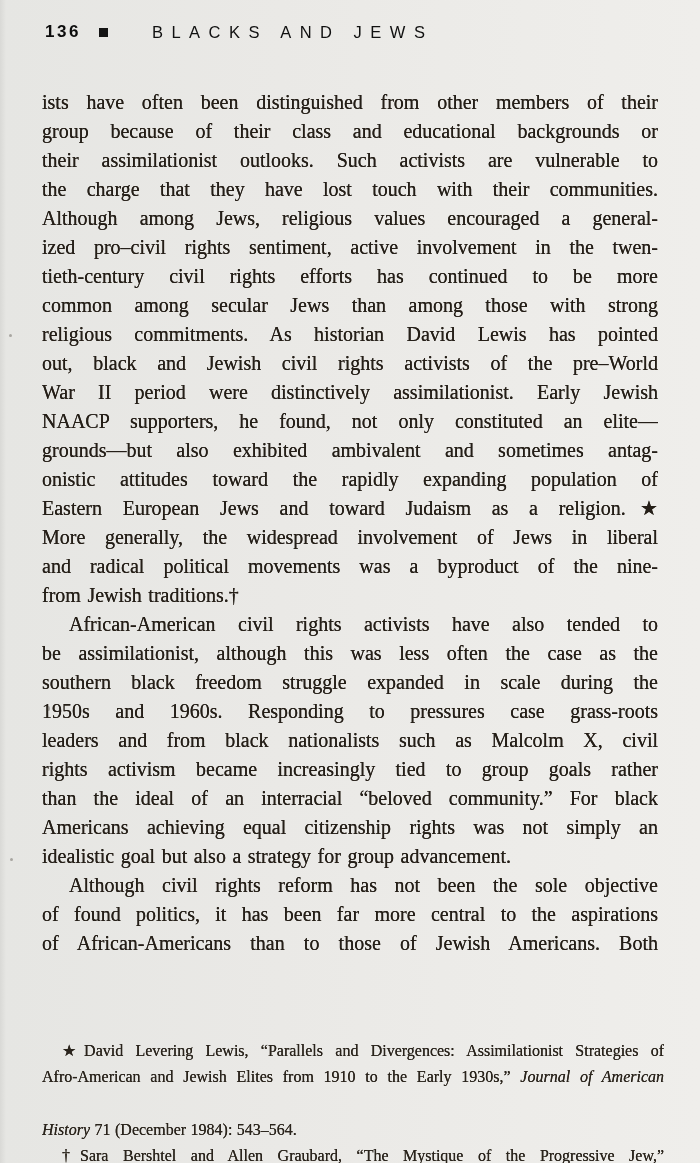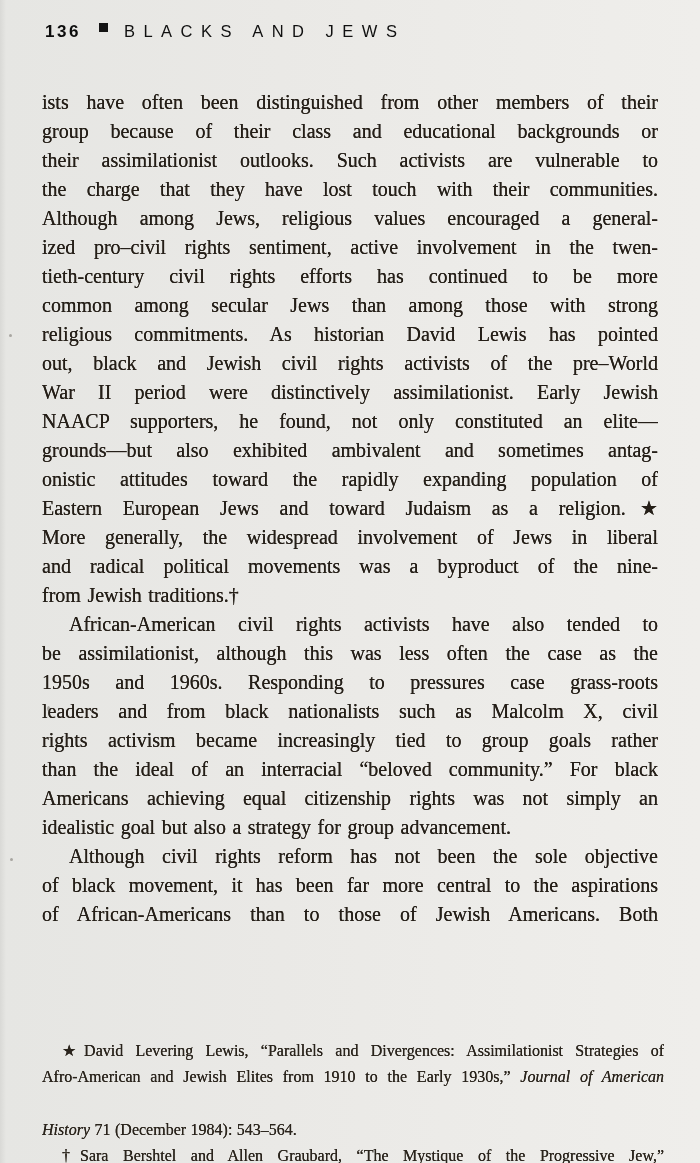--- a/index.html
+++ b/index.html
@@ -6,27 +6,27 @@
   #page{
     position:relative;
     width:700px;height:1163px;
     background:linear-gradient(90deg,#d9d9d6 0px,#e6e6e3 6px,#eae9e6 40%,#edecE9 75%,#efeeeb 100%);
     overflow:hidden;
     font-family:"Liberation Serif",serif;
   }
   
   .header{
     position:absolute;top:22px;left:45px;
-    display:flex;align-items:flex-start;
+    display:flex;align-items:center;
     font-family:"Liberation Sans",sans-serif;
     color:#0c0c0c;
   }
   .pagenum{font-size:17px;font-weight:700;letter-spacing:2.5px;}
   .sep-square{width:9px;height:9px;background:#141414;margin:1px 16px 0 18px;}
-  .runhead{font-size:16.5px;font-weight:400;letter-spacing:8.5px;color:#101010;}
+  .runhead{font-size:16.5px;font-weight:400;letter-spacing:8.5px;color:#101010;margin-left:28px;}
   
   .body-text{
     position:absolute;top:88px;left:42px;width:616px;
     color:#251f18;
     font-size:20px;line-height:29px;
     text-shadow:0 0 0.45px currentColor;
     word-spacing:1.5px;
   }
   .line{
     height:29px;overflow:hidden;
@@ -77,30 +77,31 @@
         <div class="line">grounds—but also exhibited ambivalent and sometimes antag-</div>
         <div class="line">onistic attitudes toward the rapidly expanding population of</div>
         <div class="line">Eastern European Jews and toward Judaism as a religion.★</div>
         <div class="line">More generally, the widespread involvement of Jews in liberal</div>
         <div class="line">and radical political movements was a byproduct of the nine-</div>
         <div class="line line-left">from Jewish traditions.†</div>
       </div>
       <div>
         <div class="line indent">African-American civil rights activists have also tended to</div>
         <div class="line">be assimilationist, although this was less often the case as the</div>
+        <div class="line">southern black freedom struggle expanded in scale during the</div>
         <div class="line">1950s and 1960s. Responding to pressures case grass-roots</div>
         <div class="line">leaders and from black nationalists such as Malcolm X, civil</div>
         <div class="line">rights activism became increasingly tied to group goals rather</div>
         <div class="line">than the ideal of an interracial “beloved community.” For black</div>
         <div class="line">Americans achieving equal citizenship rights was not simply an</div>
         <div class="line line-left">idealistic goal but also a strategy for group advancement.</div>
       </div>
       <div>
         <div class="line indent">Although civil rights reform has not been the sole objective</div>
-        <div class="line">of black movement, it has been far more central to the aspirations</div>
+        <div class="line">of found politics, it has been far more central to the aspirations</div>
         <div class="line">of African-Americans than to those of Jewish Americans. Both</div>
       </div>
     </div>
 
   <div class="footnotes">
       <div>
         <div class="fline findent"><span>★David Levering Lewis, “Parallels and Divergences: Assimilationist Strategies of</span></div>
         <div class="fline"><span>Afro-American and Jewish Elites from 1910 to the Early 1930s,” </span><span class="it">Journal of American</span></div>
         <div class="fline fline-left"><span class="it">History</span><span> 71 (December 1984): 543–564.</span></div>
       </div>

